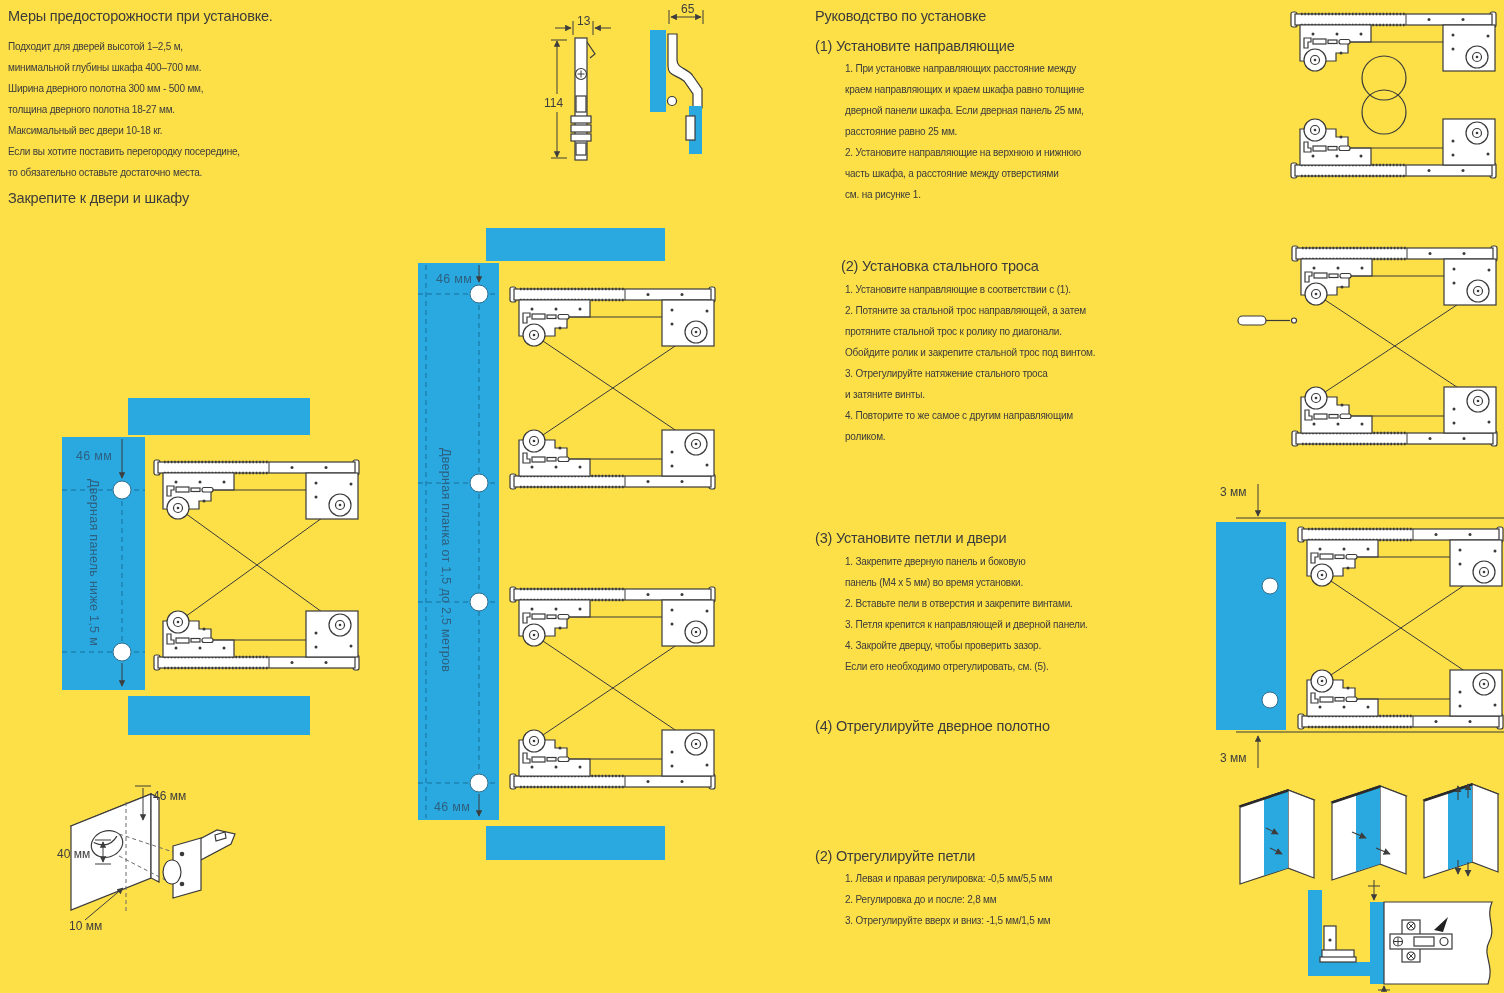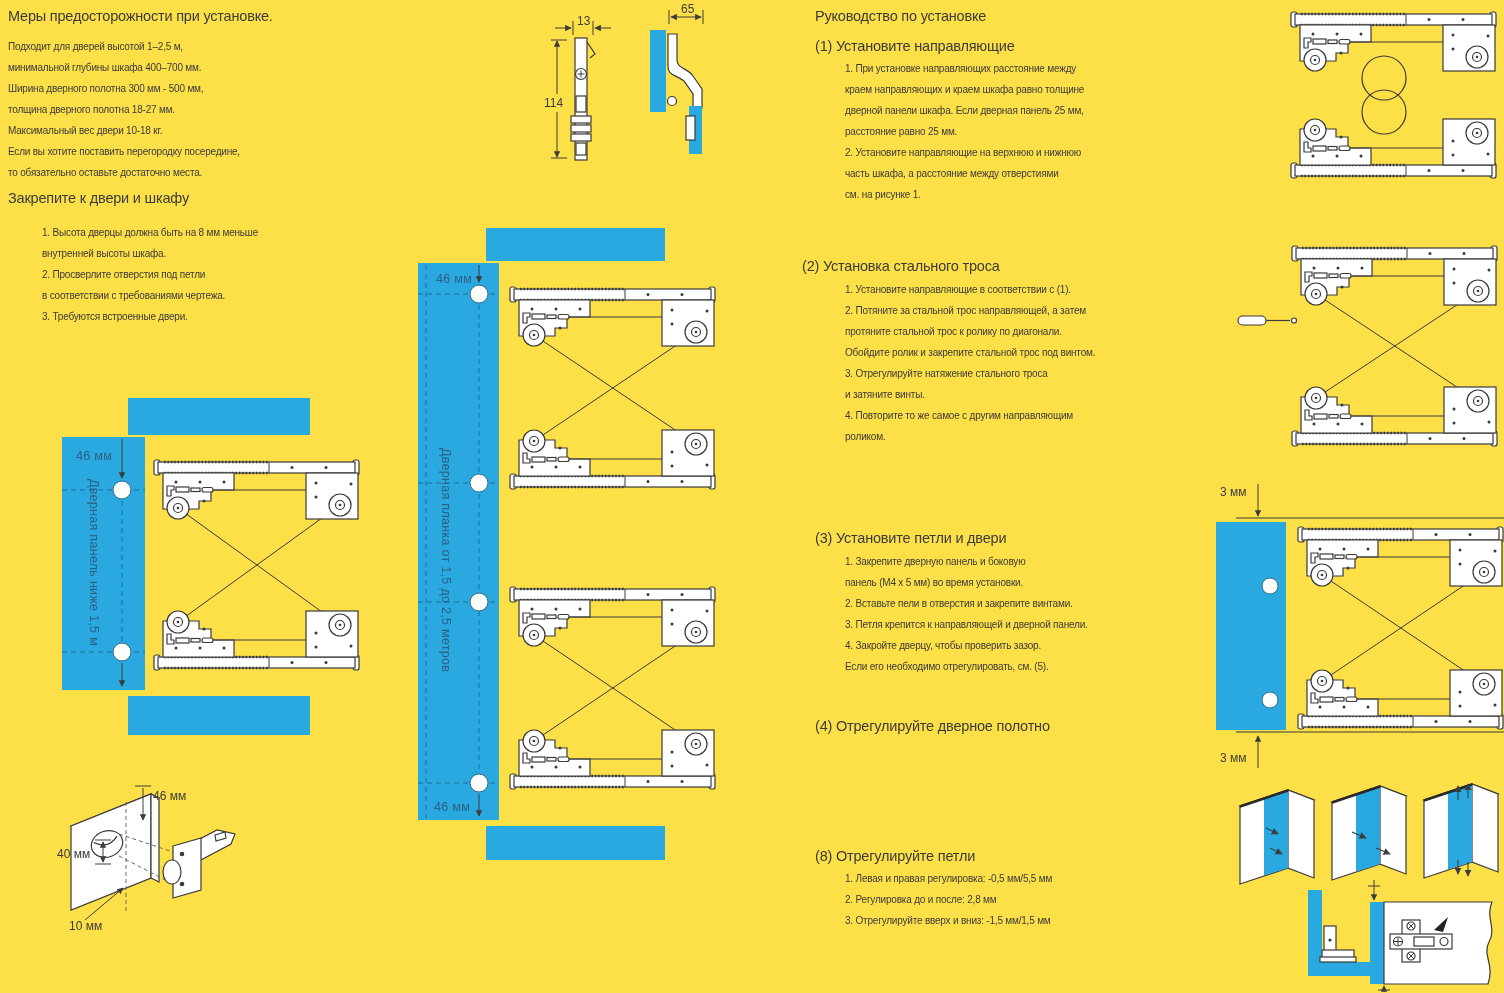--- a/index.html
+++ b/index.html
@@ -77,25 +77,20 @@
 
   <div class="abs hd" style="left:8px;top:6px">Меры предосторожности при установке.</div>
   <div class="abs txt" style="left:8px;top:36px">Подходит для дверей высотой 1–2,5 м,
 минимальной глубины шкафа 400–700 мм.
 Ширина дверного полотна 300 мм - 500 мм,
 толщина дверного полотна 18-27 мм.
 Максимальный вес двери 10-18 кг.
 Если вы хотите поставить перегородку посередине,
 то обязательно оставьте достаточно места.</div>
   <div class="abs hd" style="left:8px;top:188px">Закрепите к двери и шкафу</div>
-  <div class="abs txt" style="left:42px;top:222px">1. Высота дверцы должна быть на 8 мм меньше
-внутренней высоты шкафа.
-2. Просверлите отверстия под петли
-в соответствии с требованиями чертежа.
-3. Требуются встроенные двери.</div>
 
   <svg class="abs" style="left:543px;top:8px" width="100" height="168">
     <line class="dimln" x1="30" y1="13" x2="30" y2="27"></line>
     <line class="dimln" x1="50" y1="13" x2="50" y2="27"></line>
     <line class="dimln" x1="12" y1="20" x2="28" y2="20" marker-end="url(#arr)"></line>
     <line class="dimln" x1="68" y1="20" x2="52" y2="20" marker-end="url(#arr)"></line>
     <text class="dim" x="34" y="17">13</text>
     <rect class="ln" x="32" y="30" width="12" height="122"></rect>
     <path class="nf" d="M44,34 L52,46 L47,50"></path>
     <circle class="ln" cx="38" cy="66" r="5.5"></circle>
@@ -228,41 +223,41 @@
 
   <div class="abs hd" style="left:815px;top:36px">(1) Установите направляющие</div>
   <div class="abs txt" style="left:845px;top:58px">1. При установке направляющих расстояние между
 краем направляющих и краем шкафа равно толщине
 дверной панели шкафа. Если дверная панель 25 мм,
 расстояние равно 25 мм.
 2. Установите направляющие на верхнюю и нижнюю
 часть шкафа, а расстояние между отверстиями
 см. на рисунке 1.</div>
 
-  <div class="abs hd" style="left:802px;top:256px">(2) Установка стального троса</div>
+  <div class="abs hd" style="left:841px;top:256px">(2) Установка стального троса</div>
   <div class="abs txt" style="left:845px;top:279px">1. Установите направляющие в соответствии с (1).
 2. Потяните за стальной трос направляющей, а затем
 протяните стальной трос к ролику по диагонали.
 Обойдите ролик и закрепите стальной трос под винтом.
 3. Отрегулируйте натяжение стального троса
 и затяните винты.
 4. Повторите то же самое с другим направляющим
 роликом.</div>
 
   <div class="abs hd" style="left:815px;top:528px">(3) Установите петли и двери</div>
   <div class="abs txt" style="left:845px;top:551px">1. Закрепите дверную панель и боковую
 панель (M4 x 5 мм) во время установки.
 2. Вставьте пели в отверстия и закрепите винтами.
 3. Петля крепится к направляющей и дверной панели.
 4. Закройте дверцу, чтобы проверить зазор.
 Если его необходимо отрегулировать, см. (5).</div>
 
   <div class="abs hd" style="left:815px;top:716px">(4) Отрегулируйте дверное полотно</div>
 
-  <div class="abs hd" style="left:815px;top:846px">(8) Отрегулируйте петли</div>
+  <div class="abs hd" style="left:815px;top:846px">(2) Отрегулируйте петли</div>
   <div class="abs txt" style="left:845px;top:868px">1. Левая и правая регулировка: -0,5 мм/5,5 мм
 2. Регулировка до и после: 2,8 мм
 3. Отрегулируйте вверх и вниз: -1,5 мм/1,5 мм</div>
 
   <svg class="abs" style="left:1288px;top:6px" width="212" height="178">
     <circle class="nf" cx="96" cy="72" r="22"></circle>
     <circle class="nf" cx="96" cy="106" r="22"></circle>
     <g transform="translate(3,3)">
         <use href="#railsym"></use>
       </g>

